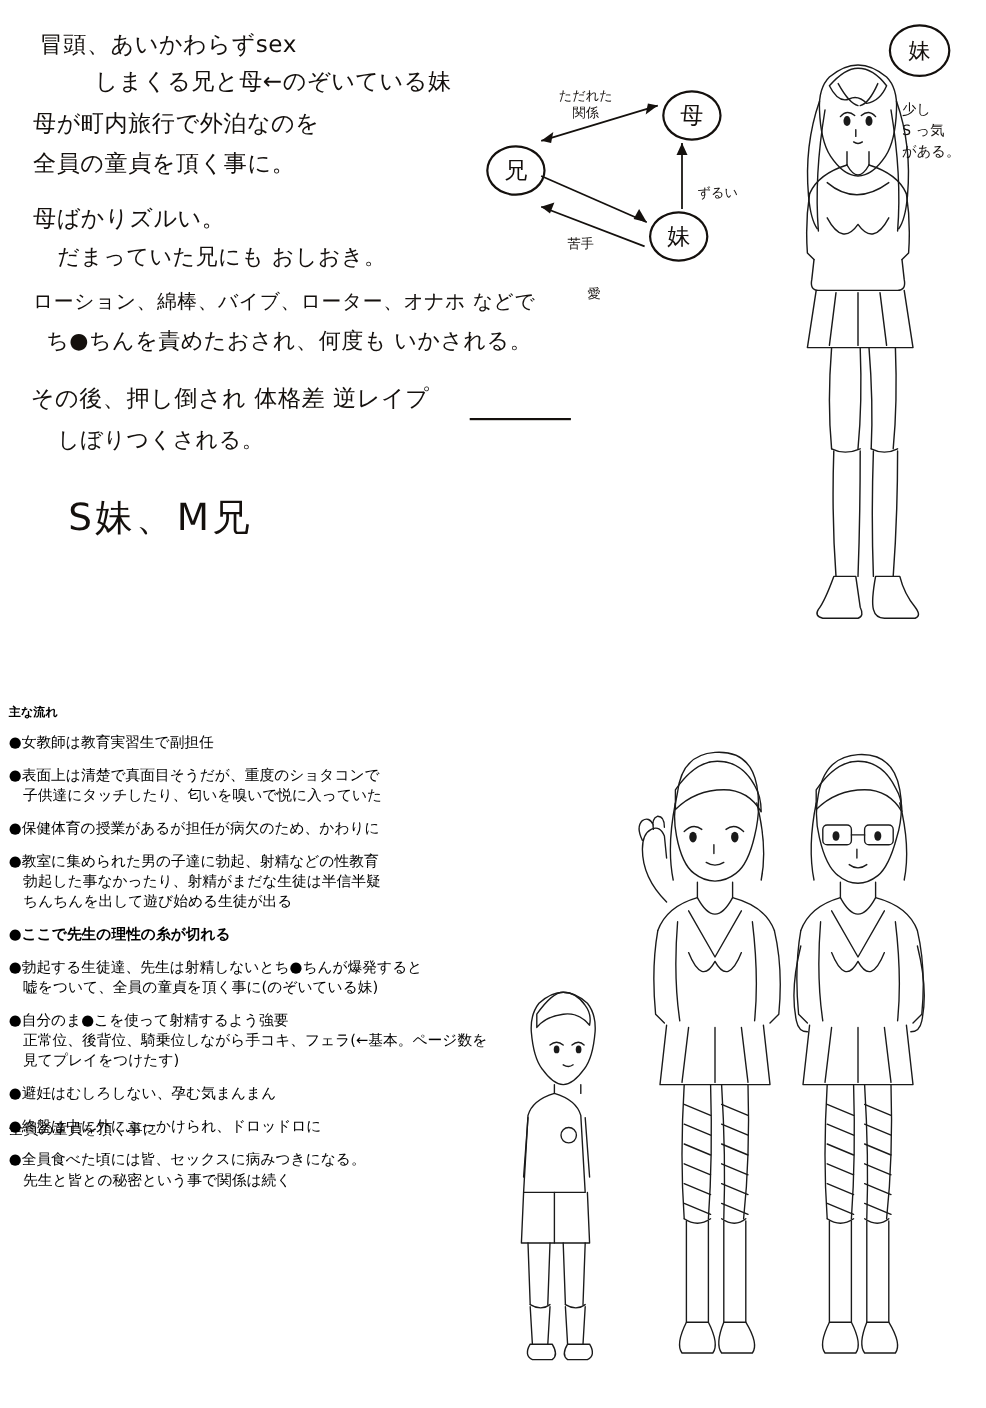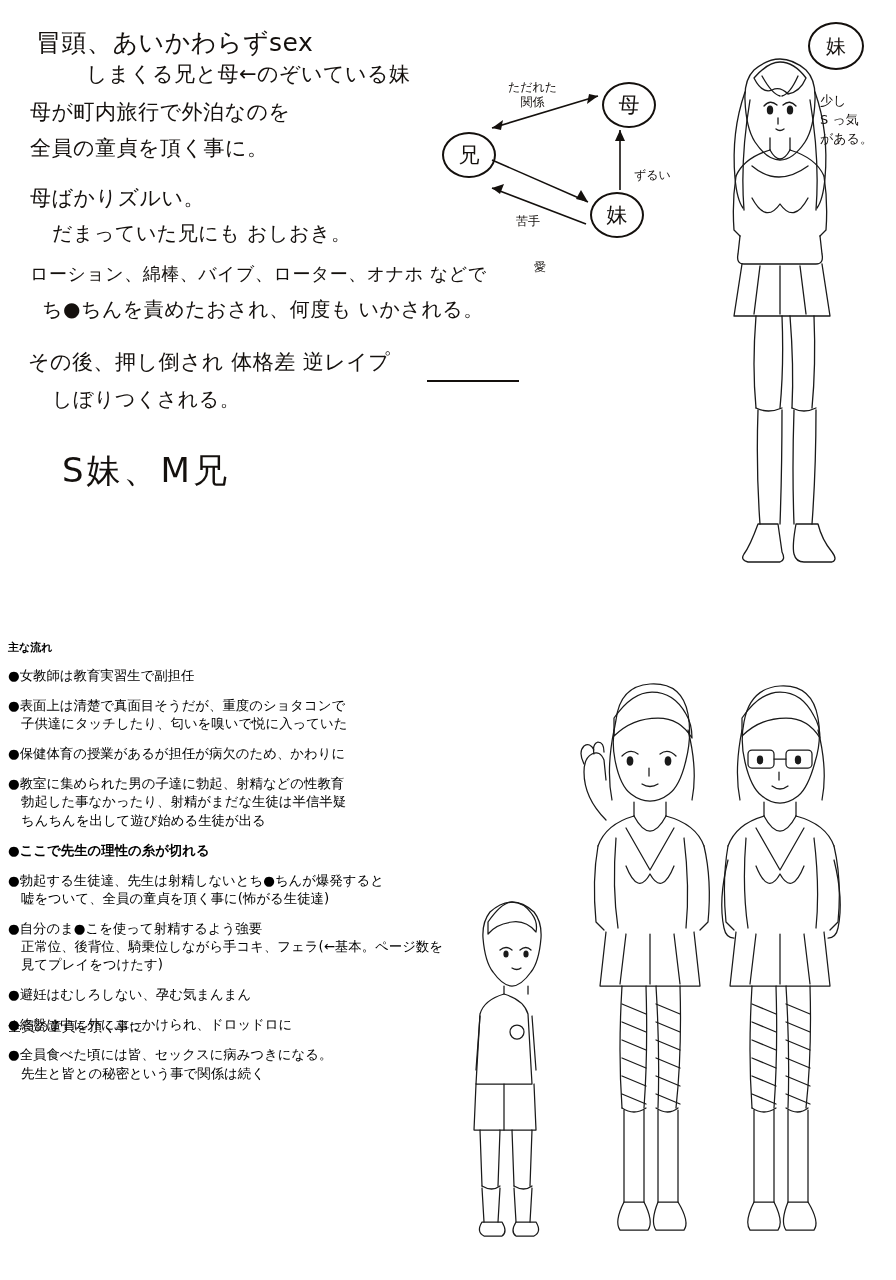--- a/index.html
+++ b/index.html
@@ -17,21 +17,21 @@
   }
 
   
   .handwriting {
     position: absolute;
     font-family: "DejaVu Sans", sans-serif;
     color: #14100d;
     white-space: pre;
     letter-spacing: 0.5px;
   }
-  .hw-l1 { left: 36px;  top: 26px;  font-size: 25px; }
+  .hw-l1 { left: 36px;  top: 26px;  font-size: 21px; }
   .hw-l2 { left: 86px;  top: 60px;  font-size: 21px; }
   .hw-l3 { left: 30px;  top: 98px;  font-size: 21px; }
   .hw-l4 { left: 30px;  top: 134px; font-size: 21px; }
   .hw-l5 { left: 30px;  top: 184px; font-size: 21px; }
   .hw-l6 { left: 52px;  top: 220px; font-size: 20px; }
   .hw-l7 { left: 30px;  top: 262px; font-size: 18px; }
   .hw-l8 { left: 42px;  top: 296px; font-size: 20px; }
   .hw-l9 { left: 28px;  top: 348px; font-size: 21px; }
   .hw-l10{ left: 52px;  top: 386px; font-size: 20px; }
   .hw-big{ left: 62px;  top: 448px; font-size: 34px; letter-spacing: 3px; }
@@ -245,21 +245,21 @@
 
 <div id="flow-section">
   <div id="flow-title">主な流れ</div>
   <ul class="flow-list">
       <li class="flow-item"><span>●女教師は教育実習生で副担任</span></li>
       <li class="flow-item"><span>●表面上は清楚で真面目そうだが、重度のショタコンで</span><span class="sub">子供達にタッチしたり、匂いを嗅いで悦に入っていた</span></li>
       <li class="flow-item"><span>●保健体育の授業があるが担任が病欠のため、かわりに</span></li>
       <li class="flow-item"><span>●教室に集められた男の子達に勃起、射精などの性教育</span><span class="sub">勃起した事なかったり、射精がまだな生徒は半信半疑
 ちんちんを出して遊び始める生徒が出る</span></li>
       <li class="flow-item bold"><span>●ここで先生の理性の糸が切れる</span></li>
-      <li class="flow-item"><span>●勃起する生徒達、先生は射精しないとち●ちんが爆発すると</span><span class="sub">嘘をついて、全員の童貞を頂く事に(怖がる生徒達)</span></li>
+      <li class="flow-item"><span>●勃起する生徒達、先生は射精しないとち●ちんが爆発すると</span><span class="sub">嘘をついて、全員の童貞を頂く事に(のぞいている妹)</span></li>
       <li class="flow-item"><span>●自分のま●こを使って射精するよう強要</span><span class="sub">正常位、後背位、騎乗位しながら手コキ、フェラ(←基本。ページ数を
 見てプレイをつけたす)</span></li>
       <li class="flow-item"><span>●避妊はむしろしない、孕む気まんまん</span></li>
       <li class="flow-item"><span>●終盤は中に外にぶっかけられ、ドロッドロに</span></li>
       <li class="flow-item"><span>●全員食べた頃には皆、セックスに病みつきになる。</span><span class="sub">先生と皆との秘密という事で関係は続く</span></li>
     </ul>
 </div>
 <div id="closing-note">全員の童貞を頂く事に</div>
 
 <div class="artwork" id="art-group-lower">

